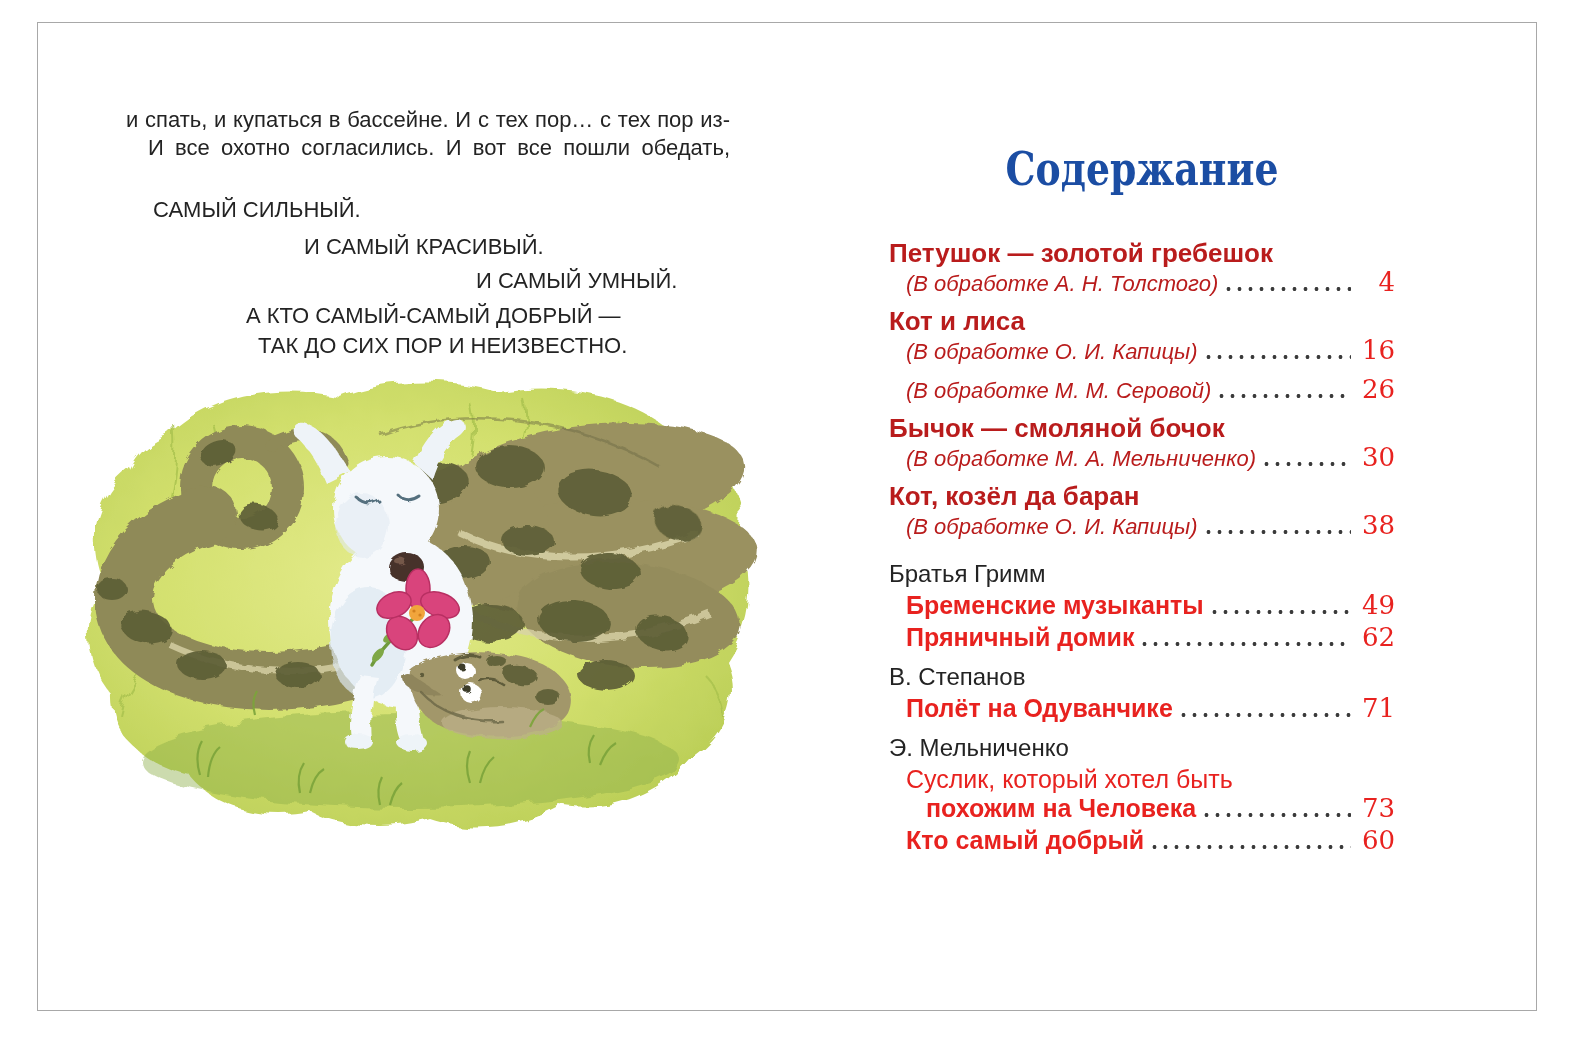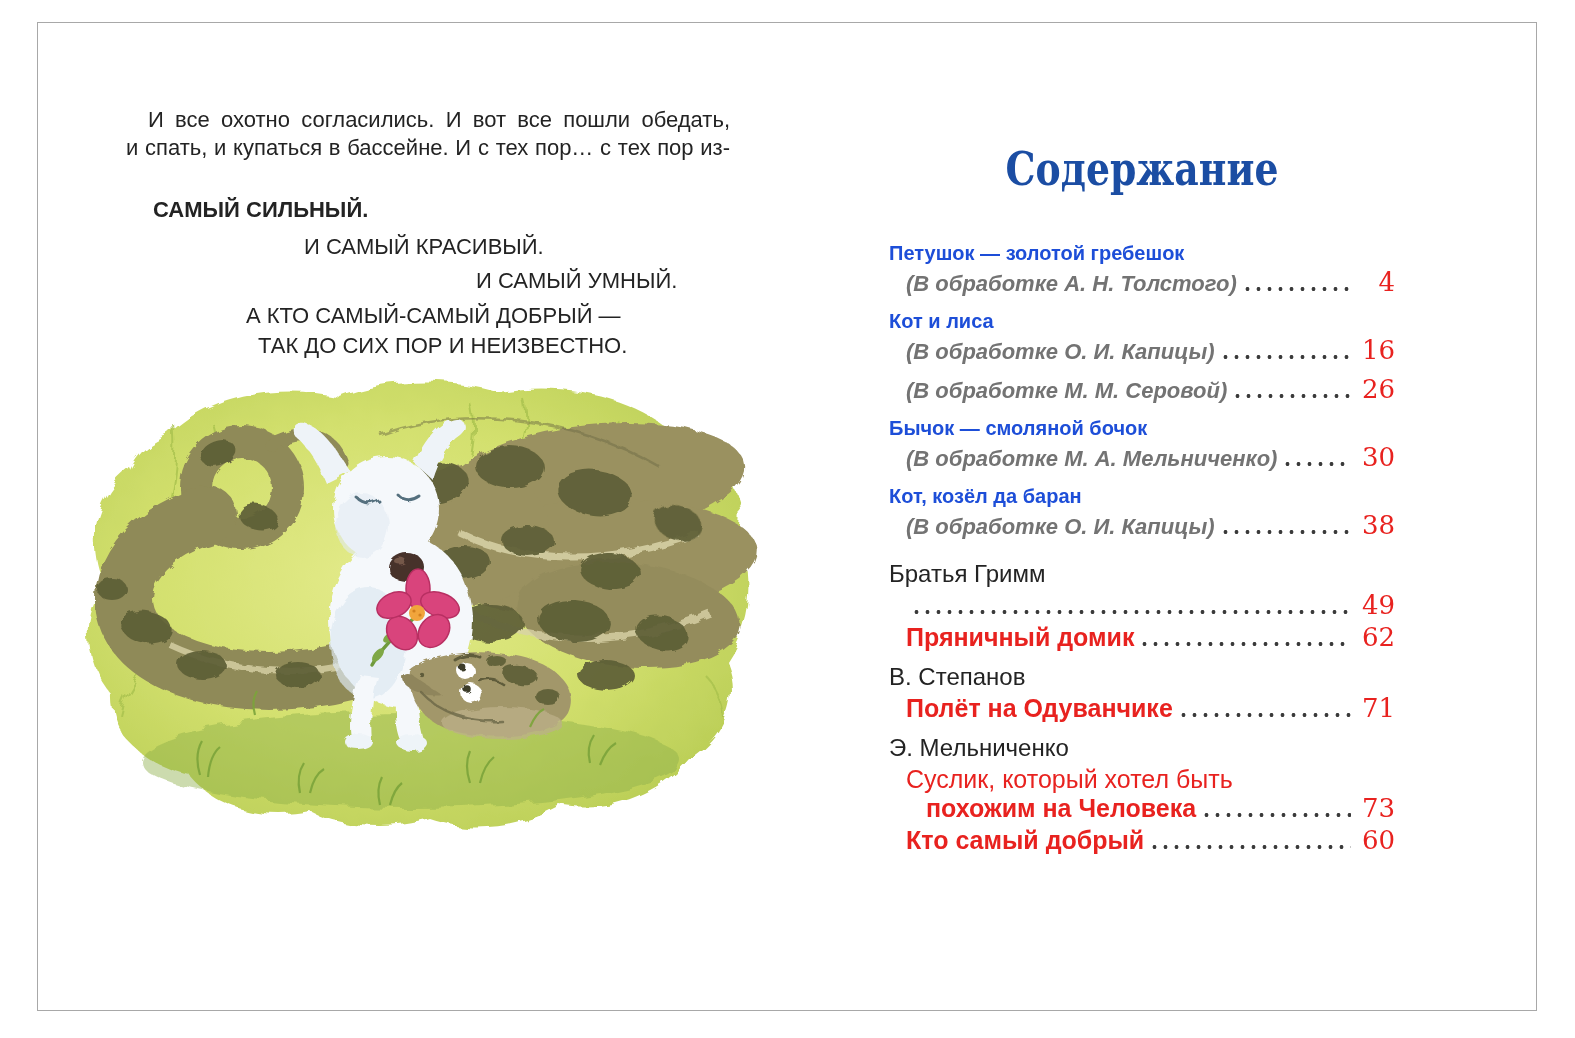--- a/index.html
+++ b/index.html
@@ -40,21 +40,21 @@
   .pline { white-space: nowrap; }
   .pline.just { white-space: normal; text-align: justify; text-align-last: justify; }
   .pline.indent { text-indent: 22px; }
   .verse {
     position: absolute;
     font-size: 22px;
     line-height: 28px;
     color: #232323;
     white-space: nowrap;
   }
-  .v0 { left: 115px; top: 173px; font-weight: bold; }
+  .v0 { left: 115px; top: 173px; }
   .v1 { left: 266px; top: 210px; }
   .v2 { left: 438px; top: 244px; }
   .v3 { left: 208px; top: 279px; }
   .v4 { left: 220px; top: 309px; }
   .illustration { position: absolute; left: 12px; top: 352px; }
   
   .toc {
     position: absolute;
     left: 851px;
     top: 118px;
@@ -66,38 +66,37 @@
     font-weight: 700;
     font-size: 46px;
     line-height: 56px;
     text-align: center;
     color: #1b4da3;
     transform: scaleX(0.82);
     transform-origin: 50% 50%;
   }
   .toc-entry { margin-bottom: 9px; }
   .toc-entry-title {
-    font-size: 20px;
+    font-size: 26px;
     font-weight: 700;
     line-height: 29px;
-    color: #1d4ed8;
+    color: #b91c1c;
     white-space: nowrap;
   }
   .toc-subrow {
     display: flex;
     align-items: baseline;
     padding-left: 17px;
     line-height: 28px;
   }
   .toc-subtitle {
     font-style: italic;
     font-size: 22px;
-    color: #737373;
-    white-space: nowrap;
-    font-weight: bold;
+    color: #b91c1c;
+    white-space: nowrap;
   }
   .dots {
     flex: 1;
     height: 12px;
     margin: 0 8px 0 5px;
     background-image: radial-gradient(circle, #3a3a3a 1.7px, transparent 2.2px);
     background-size: 11px 4px;
     background-repeat: repeat-x;
     background-position: 0 100%;
   }
@@ -141,22 +140,22 @@
 </style>
 </head>
 <body>
 
 <div class="canvas">
   <div class="spread">
 
     <div class="page-left">
 
       <div class="story-paragraph">
+        <div class="pline just">и спать, и купаться в бассейне. И с тех пор… с тех пор из-</div>
         <div class="pline just indent">И все охотно согласились. И вот все пошли обедать,</div>
-        <div class="pline just">и спать, и купаться в бассейне. И с тех пор… с тех пор из-</div>
       </div>
 
       <div class="verse v0">САМЫЙ СИЛЬНЫЙ.</div>
       <div class="verse v1">И САМЫЙ КРАСИВЫЙ.</div>
       <div class="verse v2">И САМЫЙ УМНЫЙ.</div>
       <div class="verse v4">ТАК ДО СИХ ПОР И НЕИЗВЕСТНО.</div>
       <div class="verse v3">А КТО САМЫЙ-САМЫЙ ДОБРЫЙ —</div>
 
       <svg class="illustration" role="img" width="712" height="470" viewBox="0 0 712 470" aria-label="Белый лохматый щенок с розовым цветком дремлет, прислонившись к большому свернувшемуся в кольца удаву на зелёной траве">
         <defs>
@@ -342,20 +341,21 @@
           <span class="toc-subtitle">(В обработке О. И. Капицы)</span>
           <span class="dots"></span>
           <span class="toc-page">38</span>
         </div>
       </div>
 
       <div class="toc-group first">
         <div class="toc-author">Братья Гримм</div>
         <div class="g-item">
           <div class="g-item-row">
+            <span class="g-item-title">Бременские музыканты</span>
             <span class="dots"></span>
             <span class="toc-page">49</span>
           </div>
         </div>
         <div class="g-item">
           <div class="g-item-row">
             <span class="g-item-title">Пряничный домик</span>
             <span class="dots"></span>
             <span class="toc-page">62</span>
           </div>

